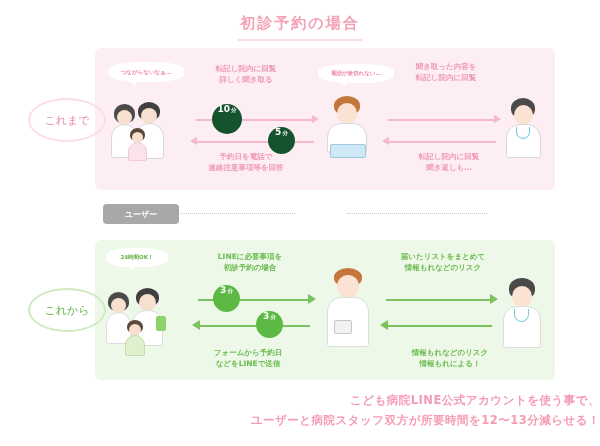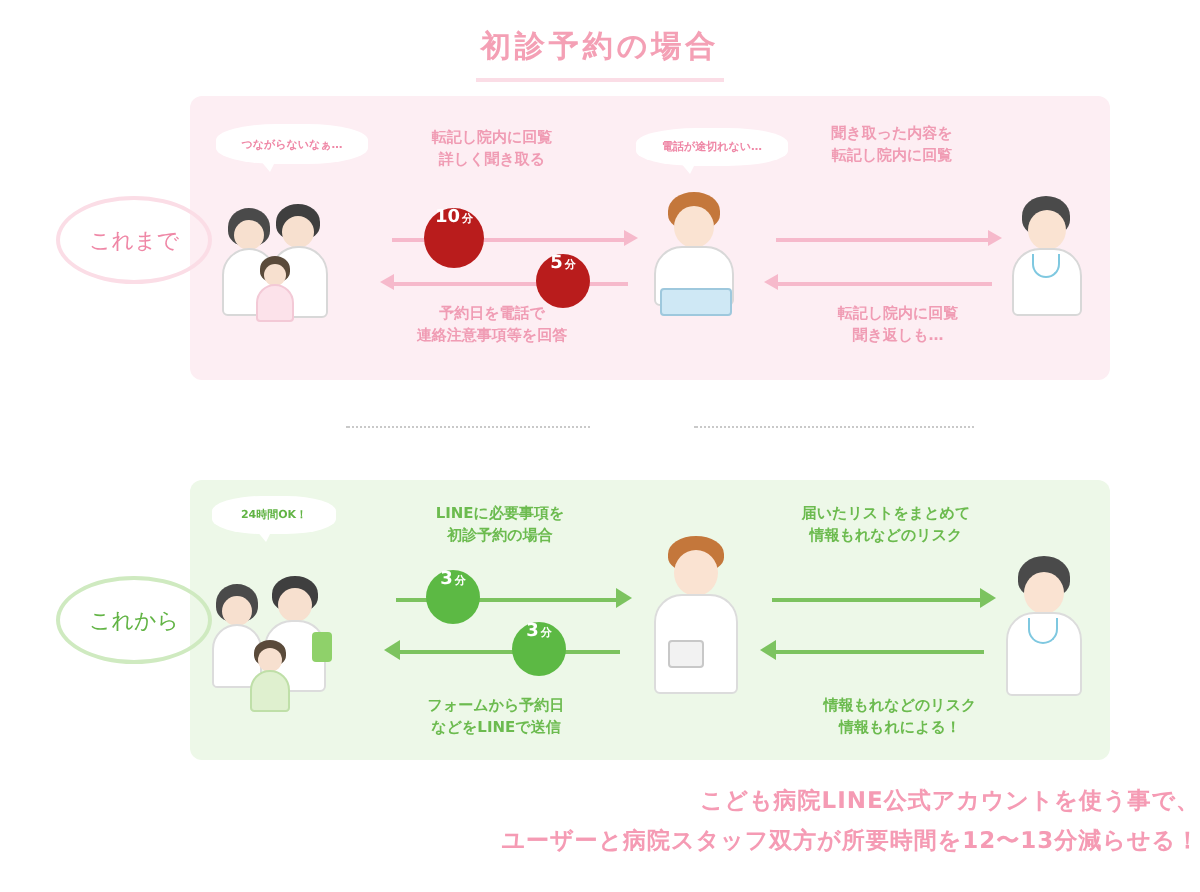--- a/index.html
+++ b/index.html
@@ -62,21 +62,21 @@
   .bubble-green { color: #62b445; }
 
   
   .tbadge {
     position: absolute; border-radius: 50%;
     display: flex; align-items: baseline; justify-content: center;
     color: #ffffff; font-weight: bold;
   }
   .tbadge .num { font-size: 9px; }
   .tbadge .unit { font-size: 5.5px; margin-left: 1px; }
-  .tb-pink { background: #b91c1c; }
+  .tb-pink { background: #14532d; }
   .tb-green { background: #5cb944; }
 
   
   .line { position: absolute; height: 1.5px; }
   .line-pink { background: #f6b9cb; }
   .line-green { background: #7cc35f; }
   .arrow-head {
     position: absolute; width: 0; height: 0;
   }
   .ah-right-g {
@@ -192,20 +192,21 @@
 <div class="cap cap-pink" style="left:390px;top:62px;width:112px;">聞き取った内容を
 転記し院内に回覧</div>
 <div class="cap cap-pink" style="left:186px;top:152px;width:120px;">予約日を電話で
 連絡注意事項等を回答</div>
 <div class="cap cap-pink" style="left:394px;top:152px;width:110px;">転記し院内に回覧
 聞き返しも…</div>
 
 <div class="rolebar">
   <div class="dots" style="left:78px;width:122px;"></div>
   <div class="dots" style="left:252px;width:140px;"></div>
+  <div class="role" style="left:8px;width:76px;">ユーザー</div>
 </div>
 
 <div class="panel panel-green"></div>
 
 <div class="side-label side-green">これから</div>
 
 <div class="fig" style="left:106px;top:286px;width:86px;height:72px;">
   <div class="hair" style="left:2px;top:6px;width:21px;height:19px;background:#4a4a4a;"></div>
   <div class="head" style="left:5px;top:12px;width:15px;height:15px;background:#f7e0cf;"></div>
   <div class="body-sh" style="left:0px;top:26px;width:25px;height:32px;background:#ffffff;border:1px solid #dcdcdc;"></div>

